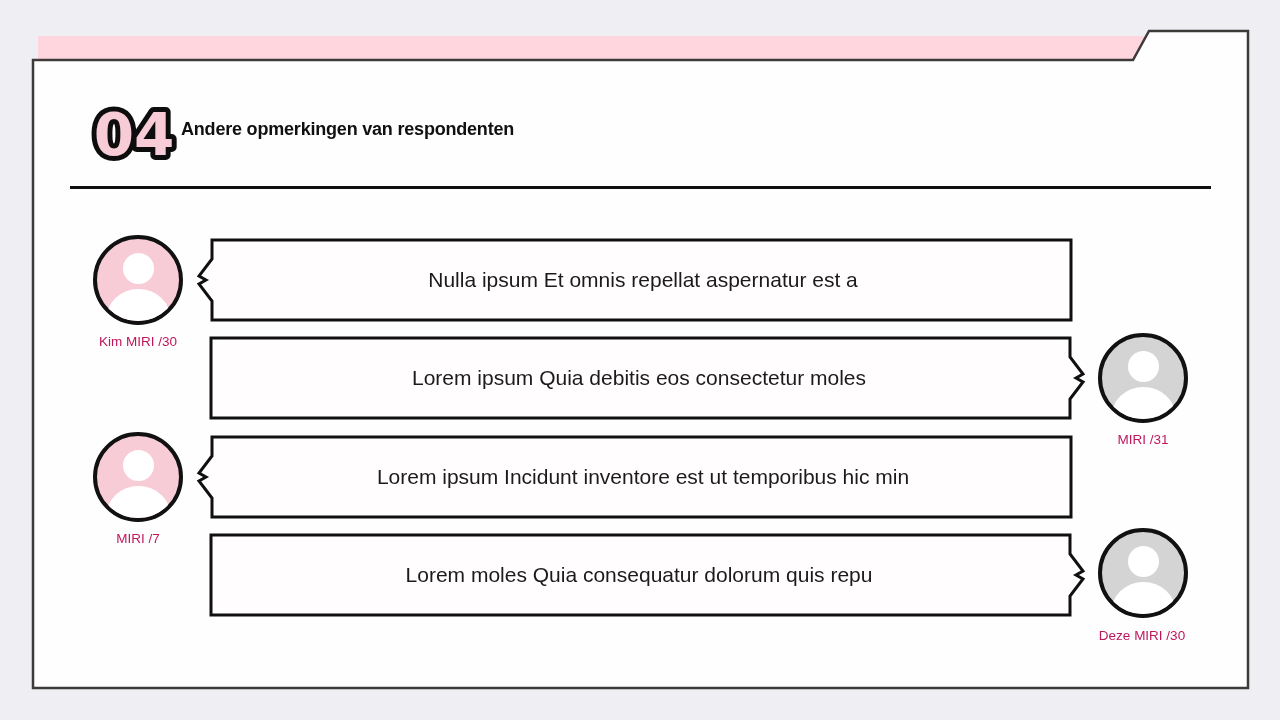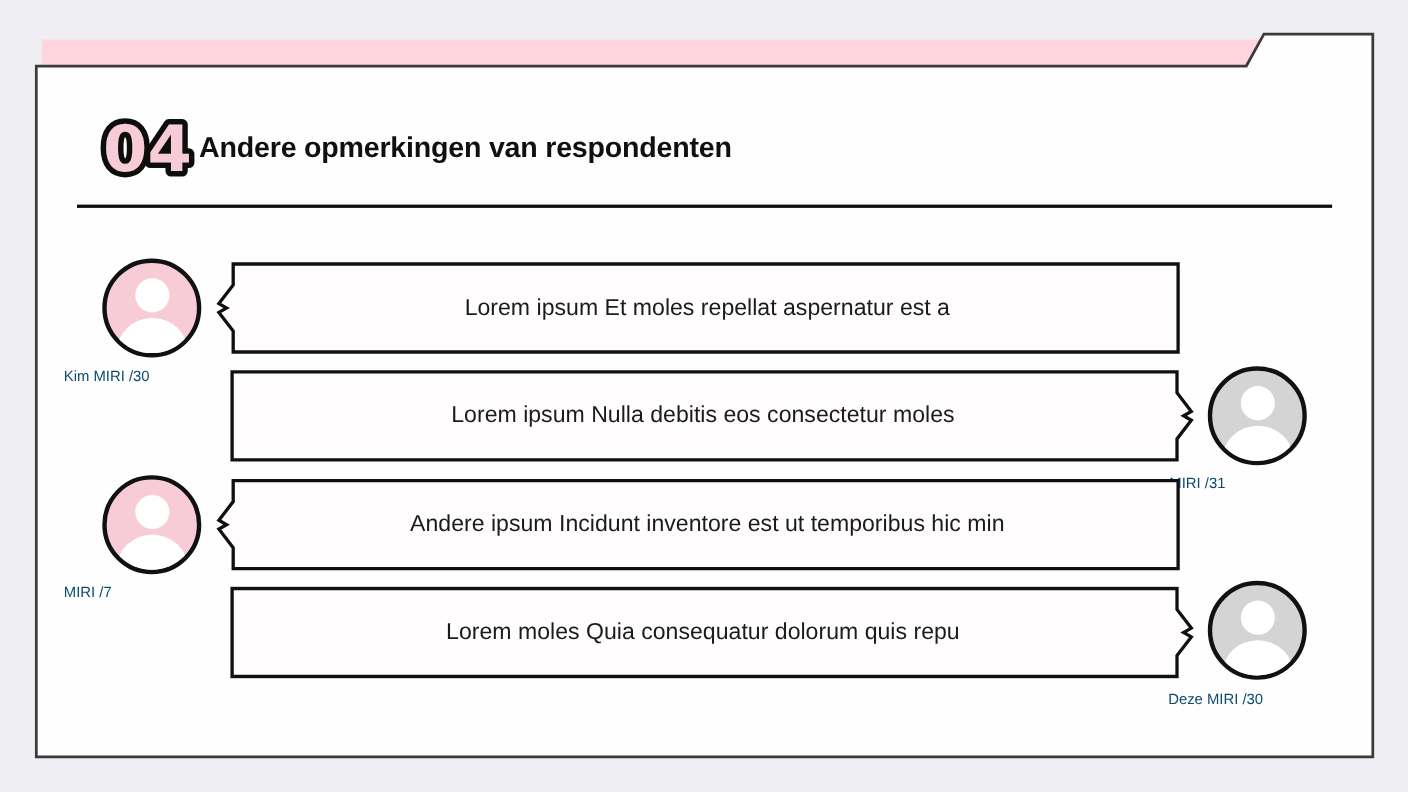--- a/index.html
+++ b/index.html
@@ -21,21 +21,21 @@
     font-size: 58px;
     font-weight: 800;
     fill: var(--avatar-pink, #f8ccd7);
     stroke: #0d0d0d;
     stroke-width: 10px;
     paint-order: stroke fill;
     stroke-linejoin: round;
   }
   #page-title {
     position: absolute; left: 181px; top: 119px;
-    font-size: 26px; font-weight: 700; color: #101010;
+    font-size: 18px; font-weight: 700; color: #101010;
     letter-spacing: -0.2px;
     white-space: nowrap;
   }
   #title-divider {
     position: absolute; left: 70px; top: 186px;
     width: 1141px; height: 3px; background: #0f0f0f;
   }
 
   
   .avatar {
@@ -53,22 +53,23 @@
     background: #fff;
   }
   .avatar .body {
     position: absolute; left: 9px; top: 50px;
     width: 65px; height: 62px; border-radius: 50%;
     background: #fff;
   }
   .speaker-label {
     position: absolute;
     width: 160px;
+    text-align: center;
     font-size: 13.5px;
-    color: #0c4a6e;
+    color: #be185d;
     white-space: nowrap;
   }
 
   
   .bubble { position: absolute; width: 878px; height: 84px; }
   .bubble svg { position: absolute; left: 0; top: 0; width: 878px; height: 84px; }
   .bubble path { fill: #fffdfe; stroke: #101010; stroke-width: 3; }
   .bubble .bubble-text {
     position: absolute; inset: 0;
     display: flex; align-items: center; justify-content: center;
@@ -94,45 +95,45 @@
 
 <div class="avatar pink abs" style="left:93px; top:235px;">
   <span class="head"></span>
   <span class="body"></span>
 </div>
 <div class="speaker-label" style="left:58px; top:334px;">Kim MIRI /30</div>
 <div class="bubble tail-left" style="left:196px; top:238px;">
   <svg viewBox="0 0 878 84">
     <path d="M 16 2 L 875 2 L 875 82 L 16 82 L 16 63 L 3 46 L 10 42 L 3 38 L 16 21 Z"></path>
   </svg>
-  <div class="bubble-text">Lorem ipsum Et moles repellat aspernatur est a</div>
+  <div class="bubble-text">Nulla ipsum Et omnis repellat aspernatur est a</div>
 </div>
 
 <div class="bubble tail-right" style="left:208px; top:336px;">
   <svg viewBox="0 0 878 84">
     <path d="M 862 2 L 3 2 L 3 82 L 862 82 L 862 63 L 875 46 L 868 42 L 875 38 L 862 21 Z"></path>
   </svg>
-  <div class="bubble-text">Lorem ipsum Nulla debitis eos consectetur moles</div>
+  <div class="bubble-text">Lorem ipsum Quia debitis eos consectetur moles</div>
 </div>
 <div class="avatar gray abs" style="left:1098px; top:333px;">
   <span class="head"></span>
   <span class="body"></span>
 </div>
 <div class="speaker-label" style="left:1063px; top:432px;">MIRI /31</div>
 
 <div class="avatar pink abs" style="left:93px; top:432px;">
   <span class="head"></span>
   <span class="body"></span>
 </div>
 <div class="speaker-label" style="left:58px; top:531px;">MIRI /7</div>
 <div class="bubble tail-left" style="left:196px; top:435px;">
   <svg viewBox="0 0 878 84">
     <path d="M 16 2 L 875 2 L 875 82 L 16 82 L 16 63 L 3 46 L 10 42 L 3 38 L 16 21 Z"></path>
   </svg>
-  <div class="bubble-text">Andere ipsum Incidunt inventore est ut temporibus hic min</div>
+  <div class="bubble-text">Lorem ipsum Incidunt inventore est ut temporibus hic min</div>
 </div>
 
 <div class="bubble tail-right" style="left:208px; top:533px;">
   <svg viewBox="0 0 878 84">
     <path d="M 862 2 L 3 2 L 3 82 L 862 82 L 862 63 L 875 46 L 868 42 L 875 38 L 862 21 Z"></path>
   </svg>
   <div class="bubble-text">Lorem moles Quia consequatur dolorum quis repu</div>
 </div>
 <div class="avatar gray abs" style="left:1098px; top:528px;">
   <span class="head"></span>

